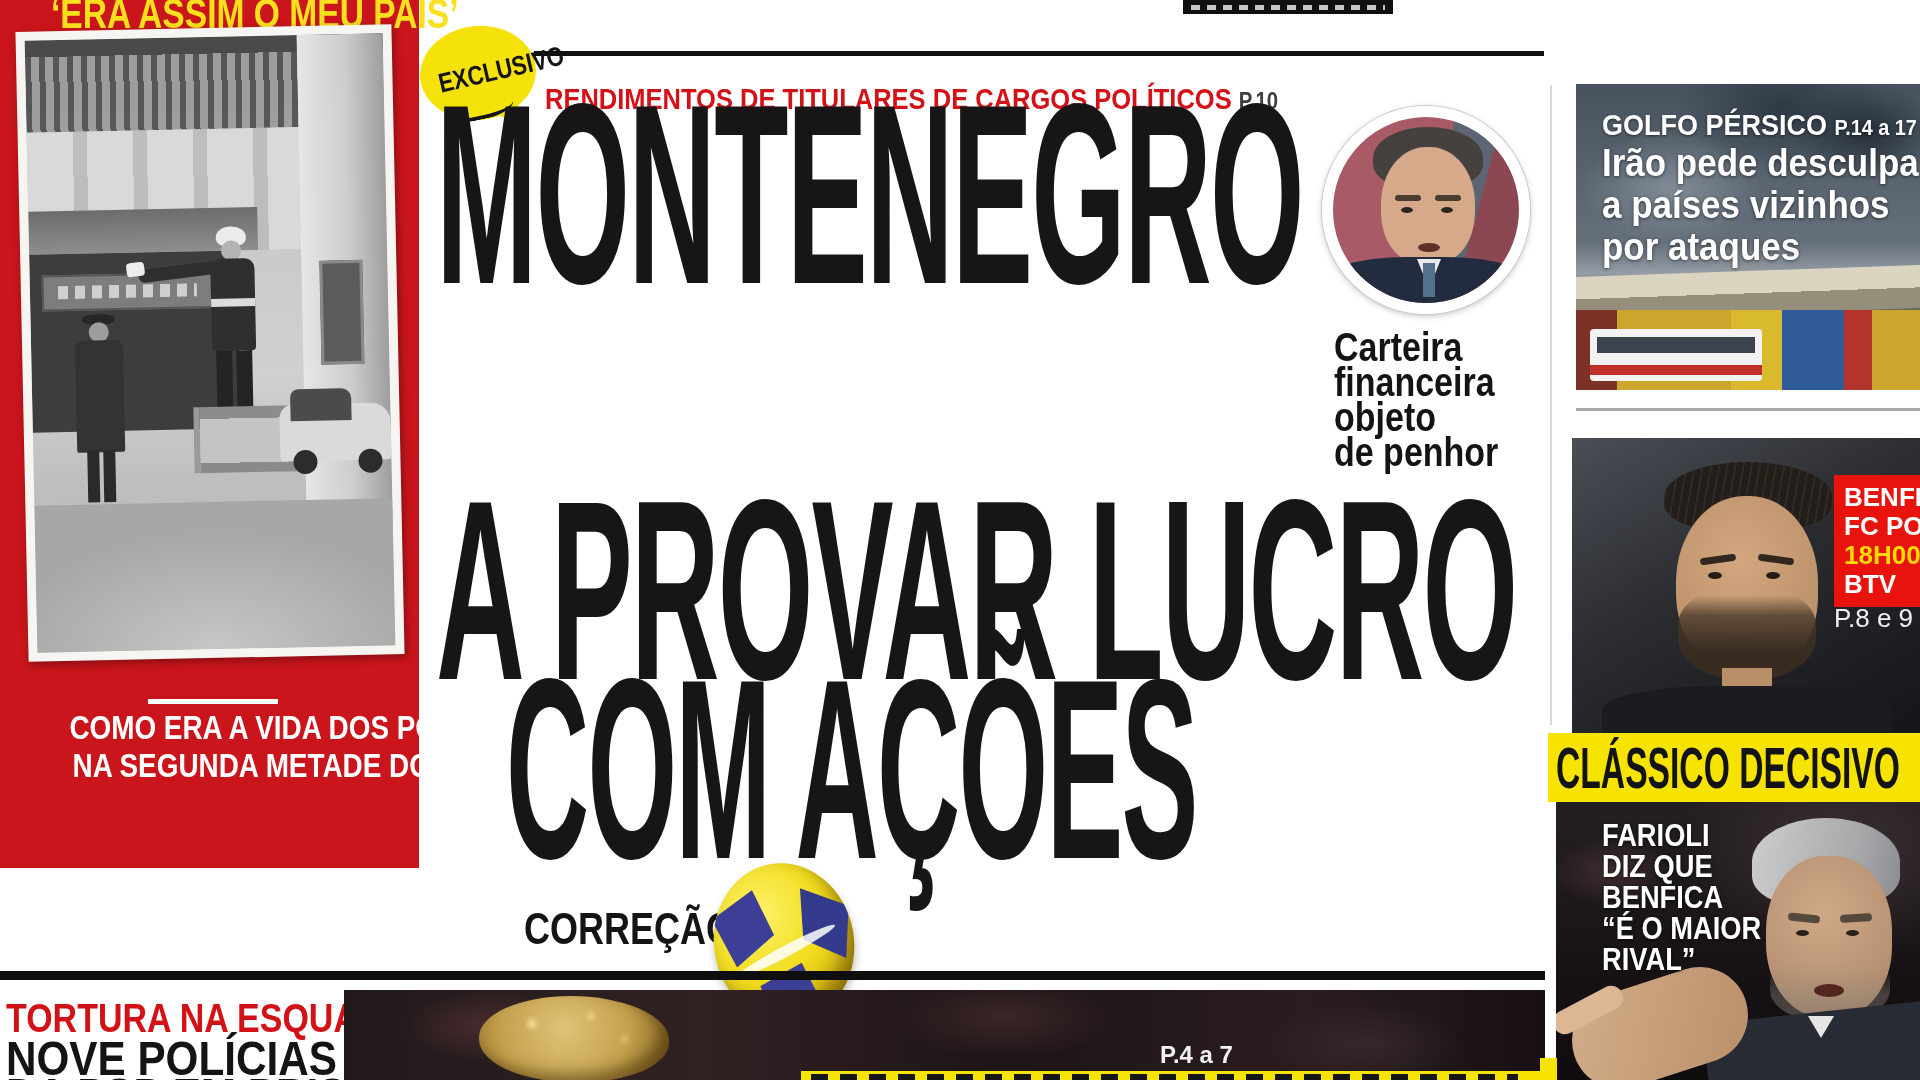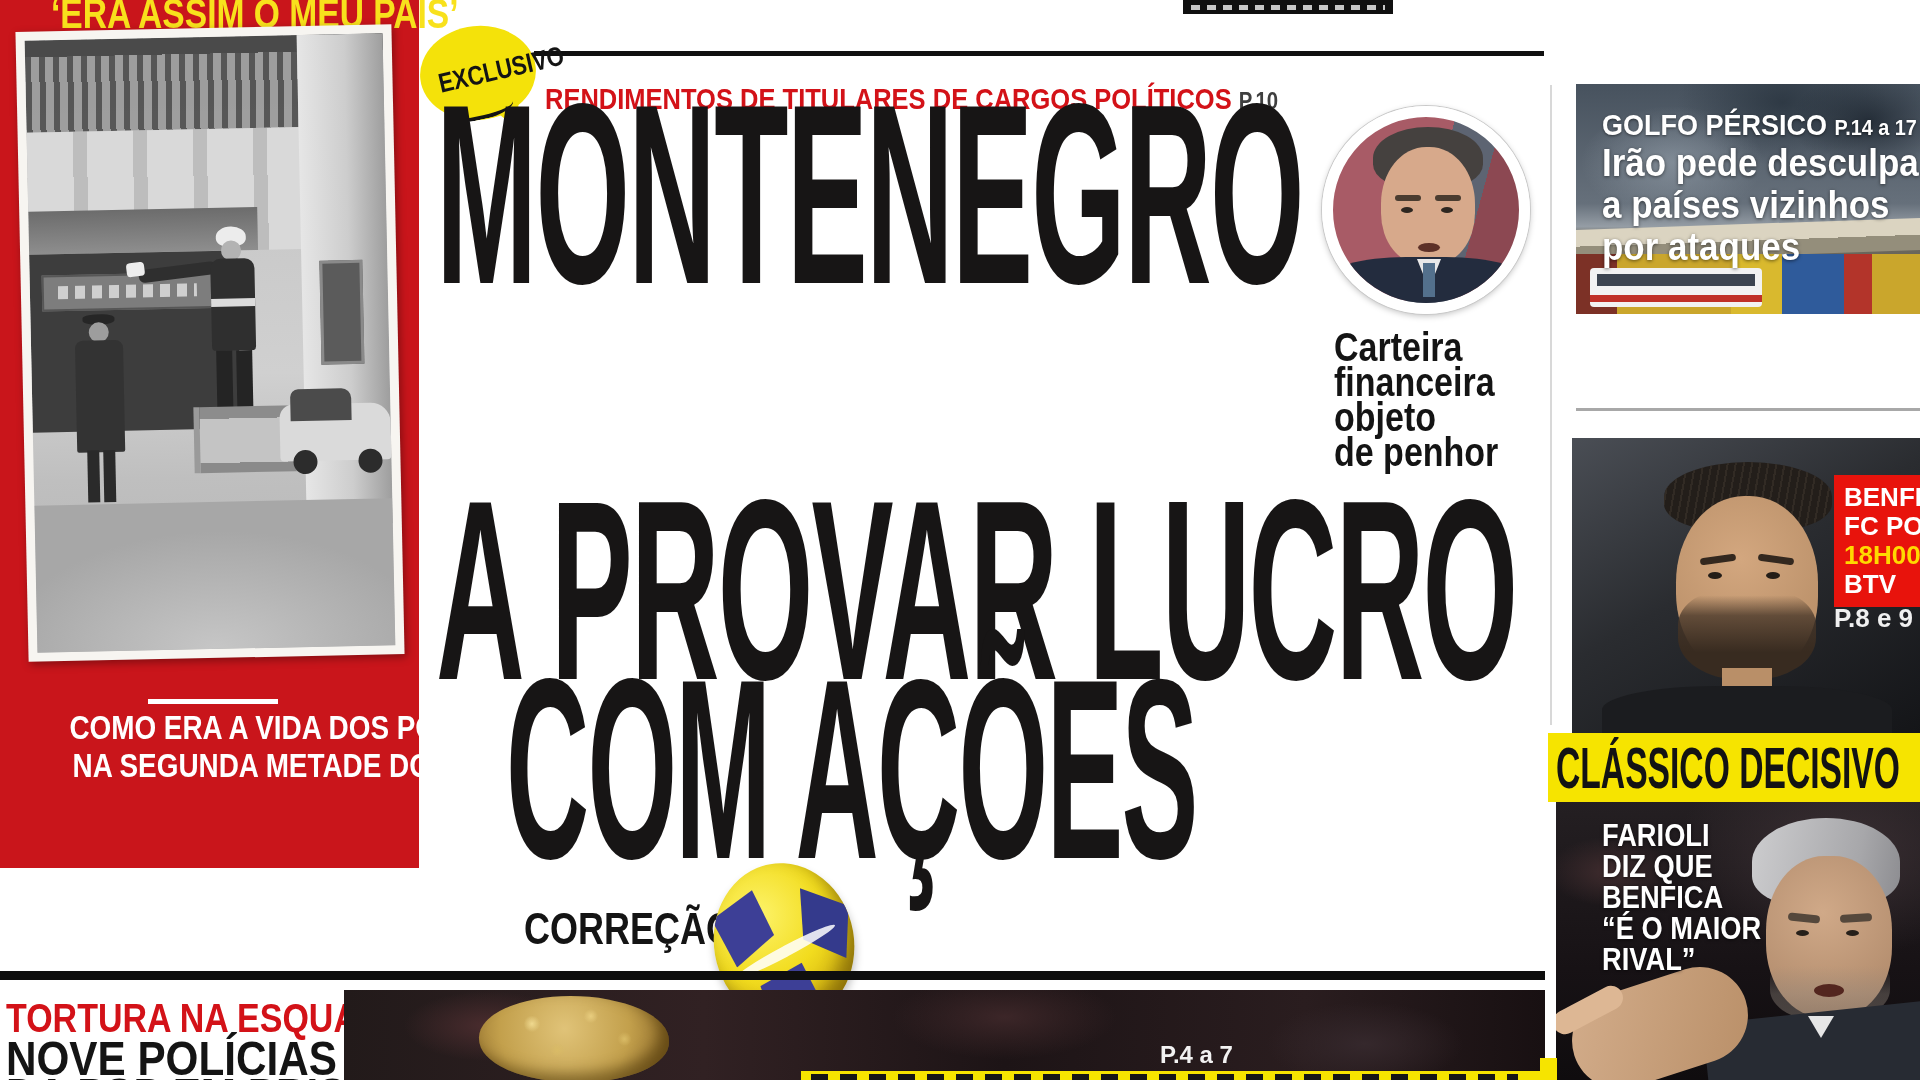--- a/index.html
+++ b/index.html
@@ -154,21 +154,21 @@
   .score-box{left:801px;top:1036px;height:34px;background:#e20d12;color:#ffffff;
     font-size:26px;font-weight:bold;line-height:34px;padding:0 12px;white-space:nowrap;}
   .score-box .goal{color:#ffdf00;padding:0 6px 0 10px;}
   .score-pages{left:1160px;top:1041px;color:#f2f2f2;font-size:24px;font-weight:bold;}
   .teaser-strip{left:801px;top:1071px;width:744px;height:9px;background:#f6e400;overflow:hidden;}
   .teaser-strip i{position:absolute;left:10px;top:3px;height:6px;width:95%;
     background:repeating-linear-gradient(90deg,#161616 0 17px,transparent 17px 29px);}
 
   
   .gutter{left:1550px;top:85px;width:2px;height:640px;background:#d8d8d8;}
-  .gulf-photo{left:1576px;top:84px;width:344px;height:230px;overflow:hidden;
+  .gulf-photo{left:1576px;top:84px;width:344px;height:306px;overflow:hidden;
     background:radial-gradient(110px 70px at 85% 16%,#1f2832dd,transparent 70%),
       radial-gradient(130px 80px at 28% 34%,#9aa5b099,transparent 70%),
       radial-gradient(150px 90px at 60% 8%,#2a3540dd,transparent 70%),
       linear-gradient(180deg,#47525e 0%,#66707b 52%,#959da5 62%,#6e6a5f 66%,#5c584e 100%);}
   .overpass{position:absolute;left:-6%;top:61%;width:112%;height:14%;transform:rotate(-2deg);
     background:linear-gradient(180deg,#dbd4c1 0 52%,#948e7b 52% 100%);}
   .gulf-bottom{position:absolute;left:0;top:74%;width:100%;height:26%;
     background:linear-gradient(90deg,#7c3126 0 12%,#caa62c 12% 45%,#d9b92e 45% 60%,#2f5b9b 60% 78%,#b3342a 78% 86%,#caa62c 86% 100%);}
   .gulf-bus{position:absolute;left:4%;top:80%;width:50%;height:17%;background:#f2f2f2;border-radius:4px;}
   .gulf-bus i{position:absolute;left:4%;top:16%;width:92%;height:30%;background:#3c4450;}
@@ -194,21 +194,21 @@
   .coach-brow2{position:absolute;left:186px;top:118px;width:36px;height:7px;background:#33281f;border-radius:4px;transform:rotate(8deg);}
   .coach-eye1{position:absolute;left:136px;top:134px;width:14px;height:7px;background:#241d17;border-radius:50%;}
   .coach-eye2{position:absolute;left:194px;top:134px;width:14px;height:7px;background:#241d17;border-radius:50%;}
   .coach-beard{position:absolute;left:106px;top:150px;width:138px;height:92px;border-radius:40% 40% 46% 46%;
     background:linear-gradient(180deg,transparent 0 8%,#4a392bcc 30%,#382b20 70%);}
   .coach-neck{position:absolute;left:150px;top:230px;width:50px;height:26px;background:#b98f68;}
   .coach-top{position:absolute;left:30px;top:248px;width:290px;height:60px;background:#1b1c1f;border-radius:40% 40% 0 0;}
   .match-box{position:absolute;left:262px;top:37px;width:118px;background:#e8130c;padding:8px 0 8px 10px;
     color:#ffffff;font-size:26px;font-weight:bold;line-height:29px;white-space:nowrap;}
   .match-box .t3{color:#ffd900;}
-  .match-pages{position:absolute;left:262px;top:165px;color:#f0f0f0;font-size:26px;font-weight:bold;}
+  .match-pages{position:absolute;left:262px;top:165px;color:#f0f0f0;font-size:26px;font-weight:normal;}
 
   .classico-banner{left:1548px;top:733px;width:372px;height:69px;background:#f6e400;}
   .classico-banner span{position:absolute;left:8px;top:0;line-height:69px;color:#131313;font-size:58px;
     font-weight:bold;display:inline-block;transform:scaleX(.58);transform-origin:left center;white-space:nowrap;}
 
   .mourinho-photo{left:1556px;top:802px;width:364px;height:278px;overflow:hidden;
     background:radial-gradient(220px 140px at 78% 18%,#3a2f33,transparent 75%),
       radial-gradient(90px 50px at 15% 25%,#402c2e,transparent 70%),
       linear-gradient(180deg,#241f22,#171215 60%,#0f0c0e);}
   .mou-hair{position:absolute;left:196px;top:16px;width:148px;height:88px;border-radius:50% 50% 34% 34%;

